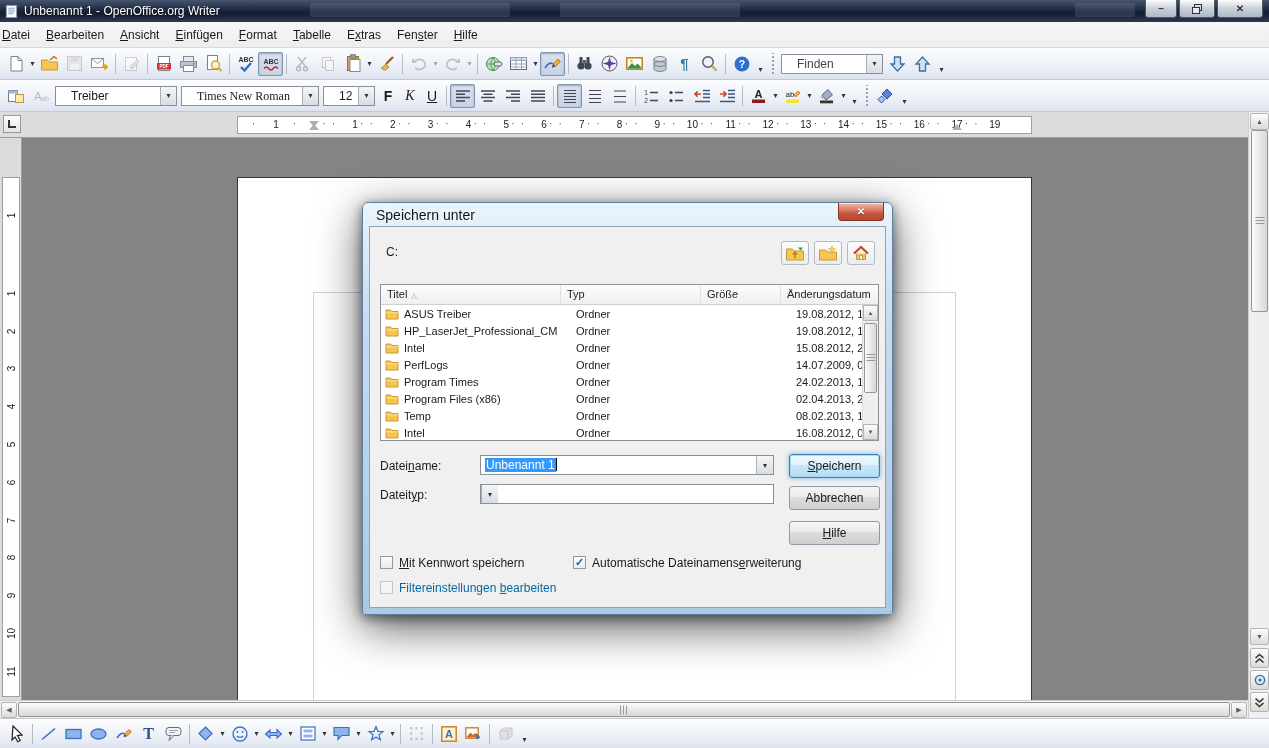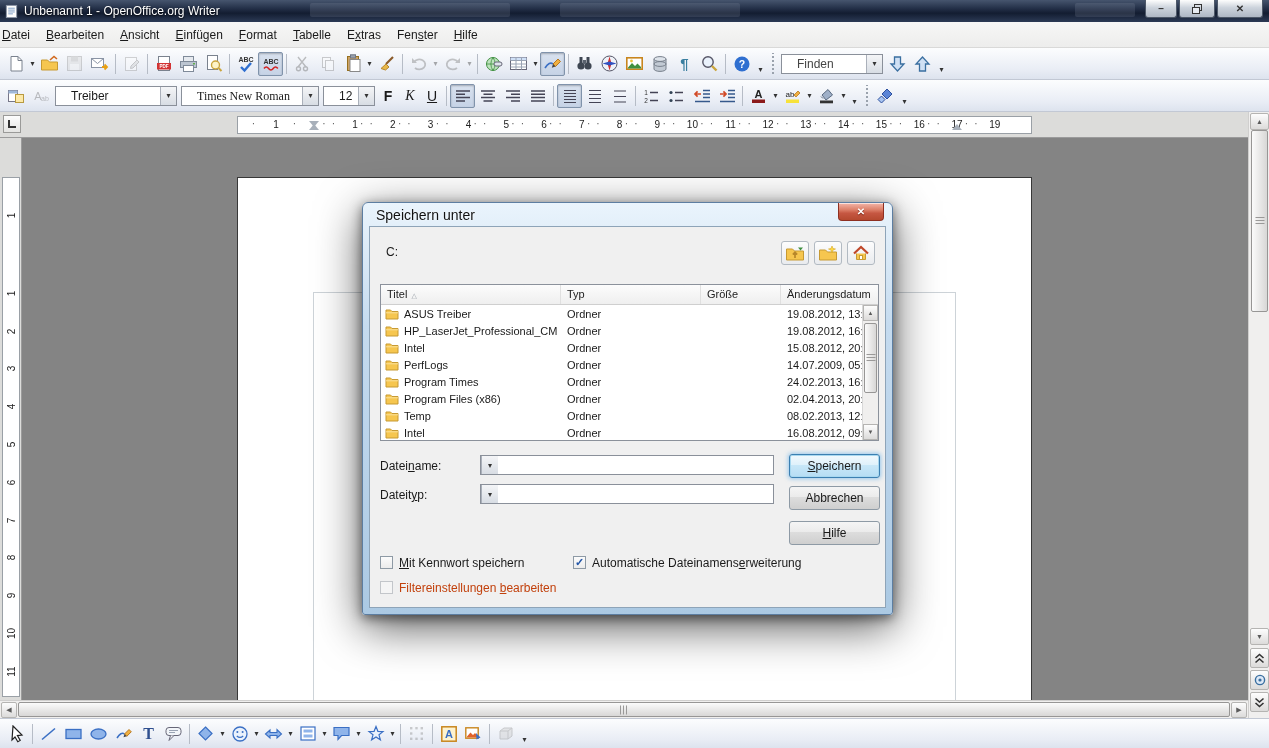--- a/index.html
+++ b/index.html
@@ -87,37 +87,37 @@
   .dlg-client { position:absolute; left:6px; right:6px; top:23px; bottom:6px; background:#f0f0f0; border:1px solid #8ea4b8; }
   .dlg-label { position:absolute; font-size:12px; color:#1a1a1a; }
   .fbtn { position:absolute; width:28px; height:24px; border:1px solid #b2bac2; border-radius:3px; background:linear-gradient(#fdfdfd,#e9ebee); display:flex; align-items:center; justify-content:center; }
   .flist { position:absolute; left:10px; top:57px; width:499px; height:157px; background:#fff; border:1px solid #8b919b; }
   .fhead { display:flex; height:20px; background:linear-gradient(#fcfcfc,#efefef); border-bottom:1px solid #cfcfcf; font-size:11px; color:#222; }
   .fhead .hc { padding:3px 6px; border-right:1px solid #e0e0e0; white-space:nowrap; overflow:hidden; flex:none; }
   .sorttri { font-size:7px; color:#9aa0a8; margin-left:4px; }
   .frows { position:absolute; left:0; right:0; top:20px; bottom:0; overflow:hidden; }
   .frow { display:flex; height:17px; align-items:center; font-size:11px; white-space:nowrap; }
   .frow .c-name { width:180px; padding-left:4px; display:flex; align-items:center; gap:5px; overflow:hidden; flex:none; }
-  .frow .c-type { width:140px; padding-left:6px; flex:none; }
+  .frow .c-type { width:140px; padding-left:6px; flex:none;margin-left:9px; }
   .frow .c-size { width:80px; flex:none; }
   .frow .c-date { width:99px; padding-left:6px; overflow:hidden; flex:none; }
   .lscroll { position:absolute; right:0; top:20px; bottom:0; width:16px; background:#f0efee; border-left:1px solid #d8d8d8; }
   .lsbtn { position:absolute; left:0px; width:15px; height:16px; background:linear-gradient(#fdfdfd,#dcdbda); border:1px solid #b5b4b2; display:flex; align-items:center; justify-content:center; font-size:6px; color:#5a5a5a; }
   .lthumb { position:absolute; left:1px; top:18px; width:13px; height:70px; background:linear-gradient(90deg,#fbfbfb,#d8d7d6); border:1px solid #979695; border-radius:2px; }
   .dcombo { position:absolute; left:110px; width:294px; height:20px; border:1px solid #8a909a; background:#fff; display:flex; align-items:stretch; font-size:12px; }
   .dcombo .val { flex:1; padding:2px 4px 0; white-space:nowrap; overflow:hidden; }
   .dcombo .cbtn { width:17px; border-left:1px solid #aab0ba; background:linear-gradient(#f4f5f7,#d8dde4); display:flex; align-items:center; justify-content:center; font-size:8px; color:#333; }
   .selband { background:#3399fd; color:#fff; padding:0 1px; }
   .caret { display:inline-block; width:1px; height:13px; background:#000; vertical-align:-2px; }
   .dbtn { position:absolute; left:419px; width:91px; height:24px; border:1px solid #8e9aa5; border-radius:3px; background:linear-gradient(#f5f5f5,#ebebeb 45%,#dddddd 46%,#cfcfcf); font-size:12px; display:flex; align-items:center; justify-content:center; }
   .dbtn.default { border-color:#3c7fb1; box-shadow:0 0 0 1px #a8d8f0 inset, 0 0 4px 1px rgba(80,165,230,.55); background:linear-gradient(#f2f9fd,#dff1fb 45%,#c8e7f8 46%,#b6ddf4); }
   .cbox { position:absolute; width:13px; height:13px; border:1px solid #8e9aa5; background:linear-gradient(#fcfcfc,#ebebeb); font-size:11px; font-weight:bold; color:#2457a8; line-height:11px; text-align:center; }
   .cbox.off { color:transparent; }
   .cbox.disb { border-color:#c3c6ca; background:#f5f5f5; color:transparent; }
-  .dim { color:#c2410c; }
+  .dim { color:#0369a1; }
 </style>
 </head>
 <body>
 
 <div class="abs titlebar">
   <svg class="appicon" viewBox="0 0 16 16">
       <rect x="2.5" y="1.5" width="11" height="13" fill="#fdfdfd" stroke="#8a94a5"></rect>
       <path d="M4.5 4.5h7M4.5 6.5h7M4.5 8.5h7M4.5 10.5h5" stroke="#7d9cc4" stroke-width="1"></path>
     </svg>
   <span class="title">Unbenannt 1 - OpenOffice.org Writer</span>
@@ -920,20 +920,21 @@
             <div class="thgrip"></div>
           </div>
         <div class="lsbtn" style="bottom:0;">
             <span>▼</span>
           </div>
       </div>
     </div>
 
     <span class="dlg-label" style="left:10px;top:232px;">Datei<u>n</u>ame:</span>
     <div class="dcombo" style="top:228px;">
+      <span class="val"><span class="selband">Unbenannt 1</span><span class="caret"></span></span>
       <span class="cbtn">
           <span>▾</span>
         </span>
     </div>
 
     <span class="dlg-label" style="left:10px;top:261px;">Dateit<u>y</u>p:</span>
     <div class="dcombo" style="top:257px;">
       <span class="cbtn">
           <span>▾</span>
         </span>

